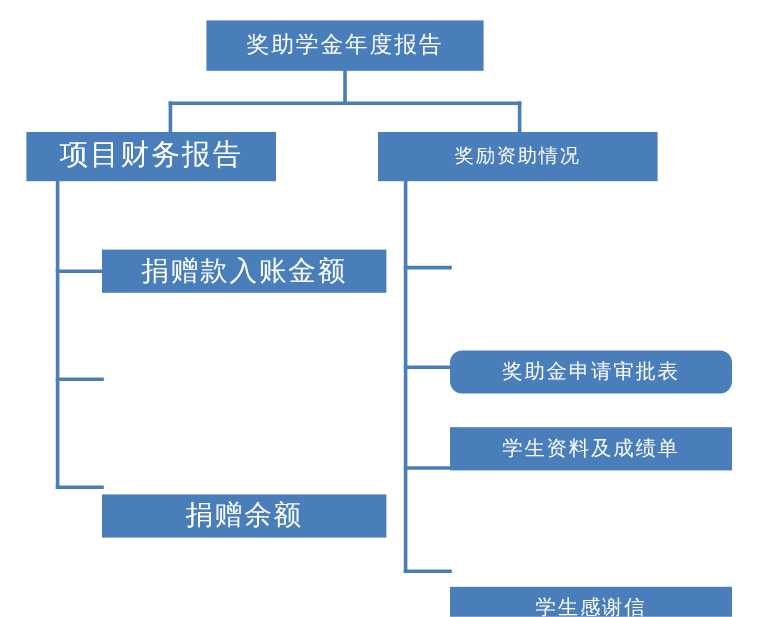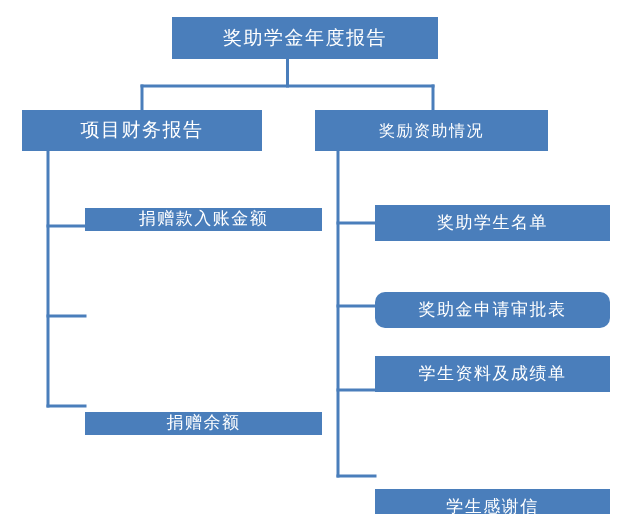--- a/index.html
+++ b/index.html
@@ -36,43 +36,43 @@
     justify-content: center;
     text-align: center;
     letter-spacing: 1.5px;
     line-height: 1.1;
     white-space: nowrap;
     font-weight: normal;
   }
   .node-root {
     left: 172px;
     top: 17px;
-    width: 266px;
+    width: 231px;
     height: 42px;
     font-size: 19px;
   }
   .node-l2-left {
     left: 22px;
     top: 110px;
-    width: 240px;
+    width: 208px;
     height: 41px;
-    font-size: 19px;
+    font-size: 24px;
   }
   .node-l2-right {
     left: 315px;
     top: 110px;
     width: 233px;
     height: 41px;
     font-size: 16px;
   }
   .node-leaf-left {
     left: 85px;
     width: 237px;
-    height: 23px;
-    font-size: 17px;
+    height: 36px;
+    font-size: 23px;
   }
   .leaf-l-0 { top: 208px; }
   .leaf-l-1 { top: 298px; }
   .leaf-l-2 { top: 388px; margin-top: 24px; }
   .node-leaf-right {
     left: 375px;
     width: 235px;
     height: 36px;
     font-size: 17px;
   }
@@ -114,18 +114,17 @@
 
   <div class="node node-root">奖助学金年度报告</div>
 
   <div class="node node-l2-left">项目财务报告</div>
 
   <div class="node node-l2-right">奖励资助情况</div>
 
   <div class="node node-leaf-left leaf-l-0">捐赠款入账金额</div>
   <div class="node node-leaf-left leaf-l-2">捐赠余额</div>
 
-  <div class="node node-leaf-right leaf-r-0">奖助学生名单</div>
   <div class="node node-leaf-right leaf-r-1">奖助金申请审批表</div>
   <div class="node node-leaf-right leaf-r-2">学生资料及成绩单</div>
   <div class="node node-leaf-right leaf-r-3">学生感谢信</div>
 
 </div>
 
 </body></html>

